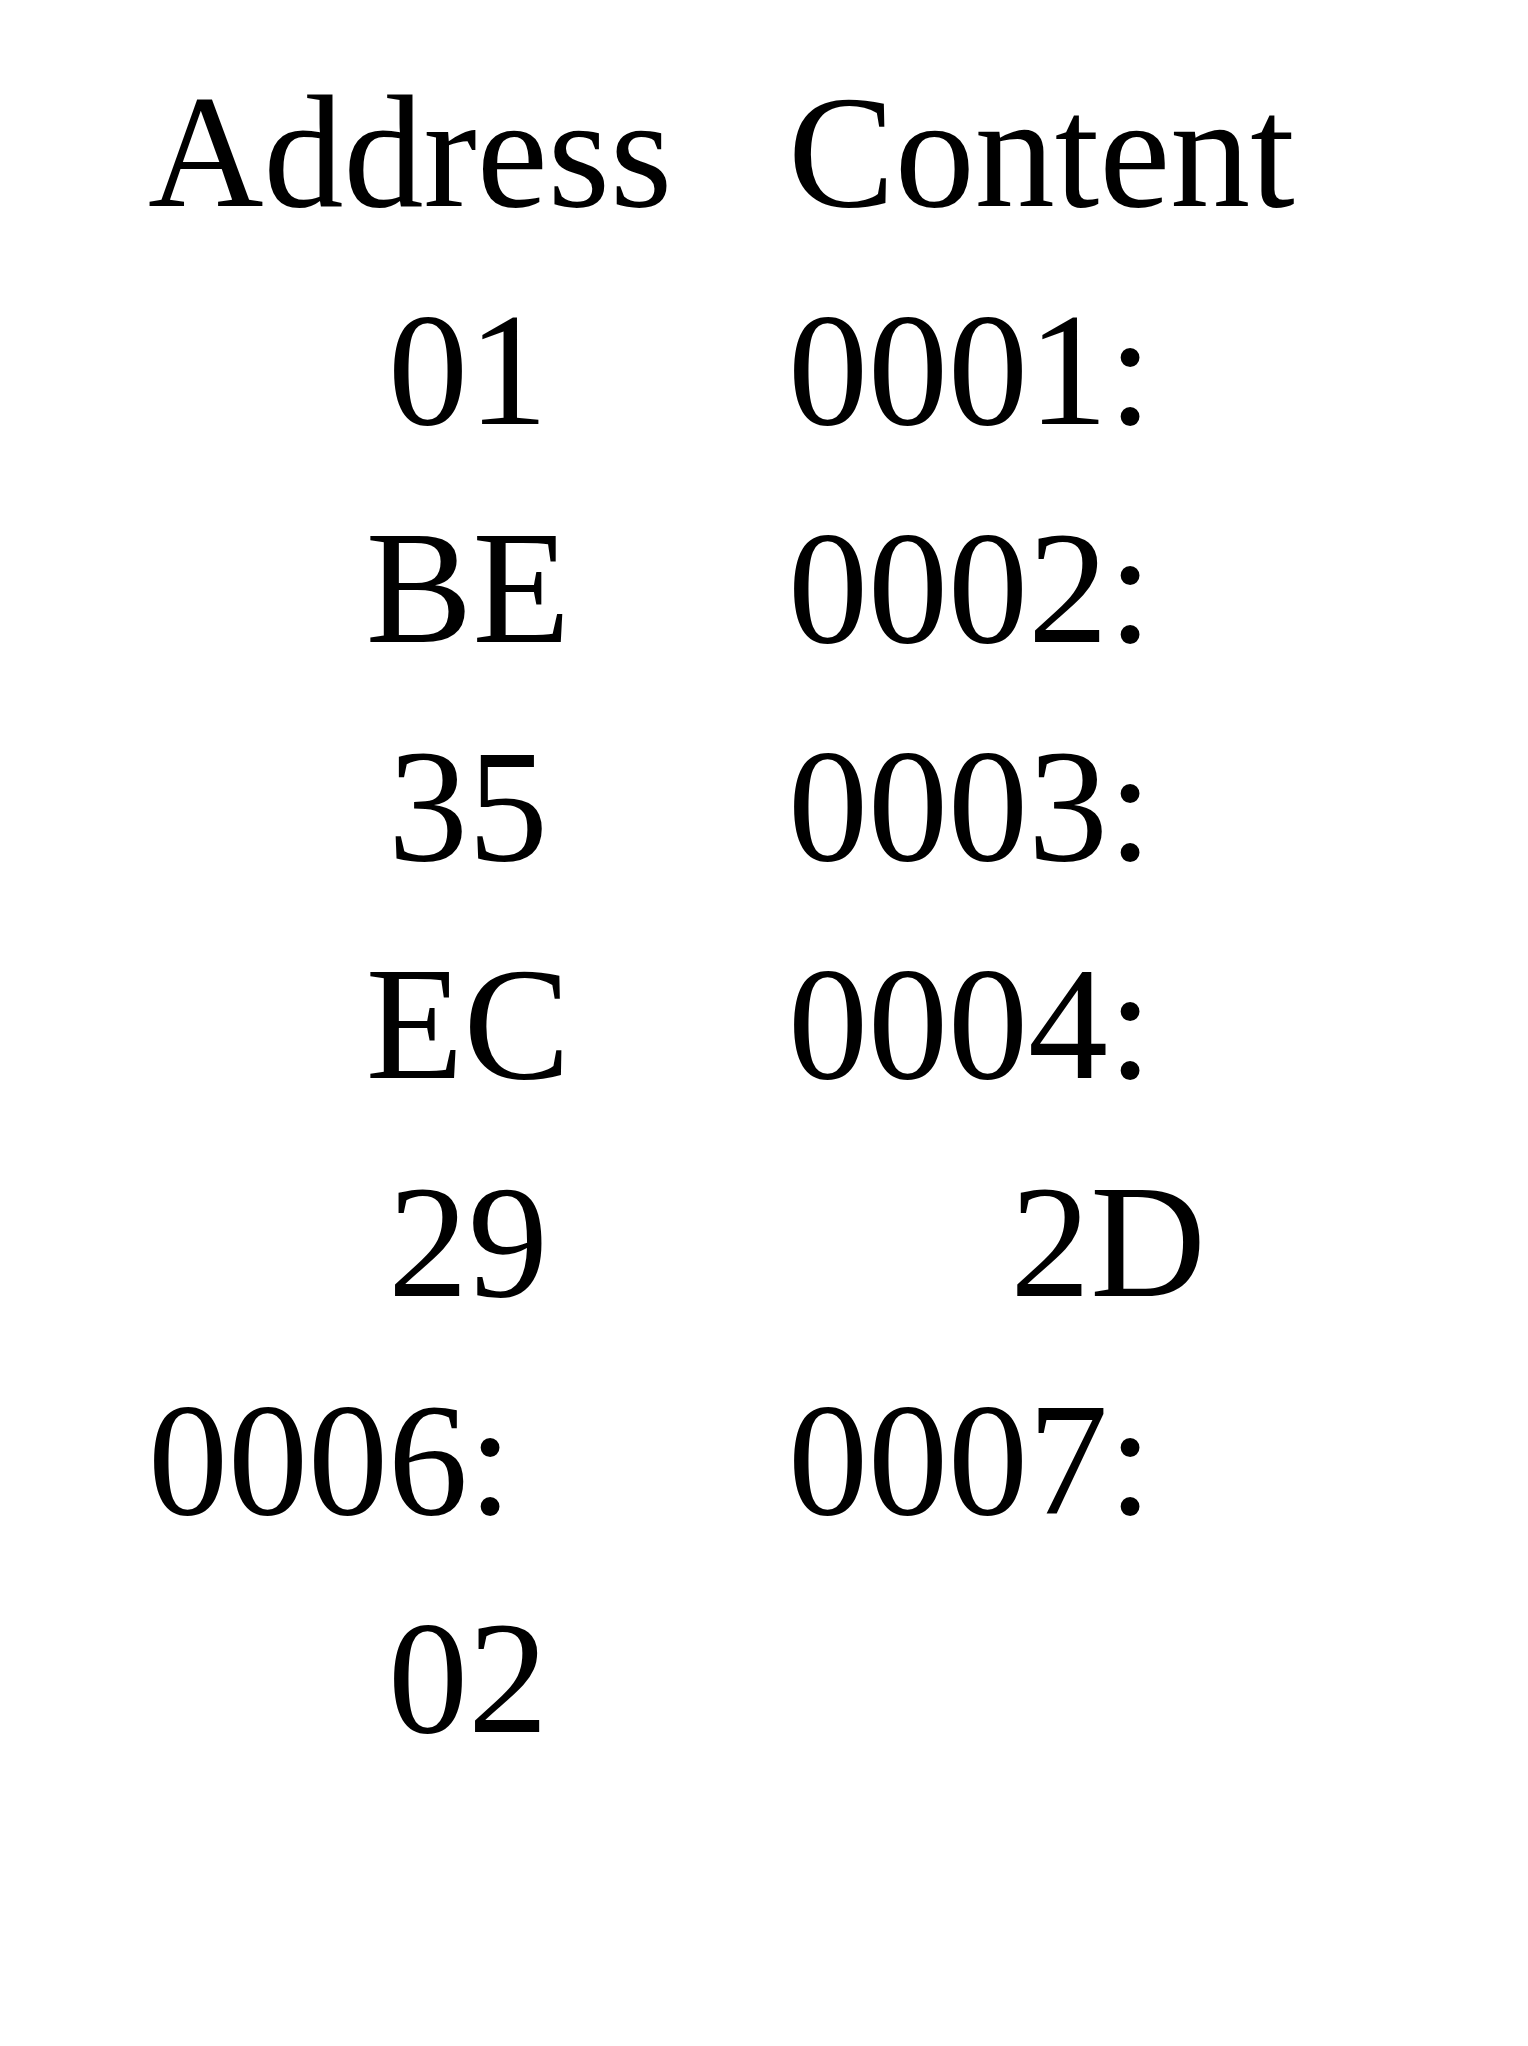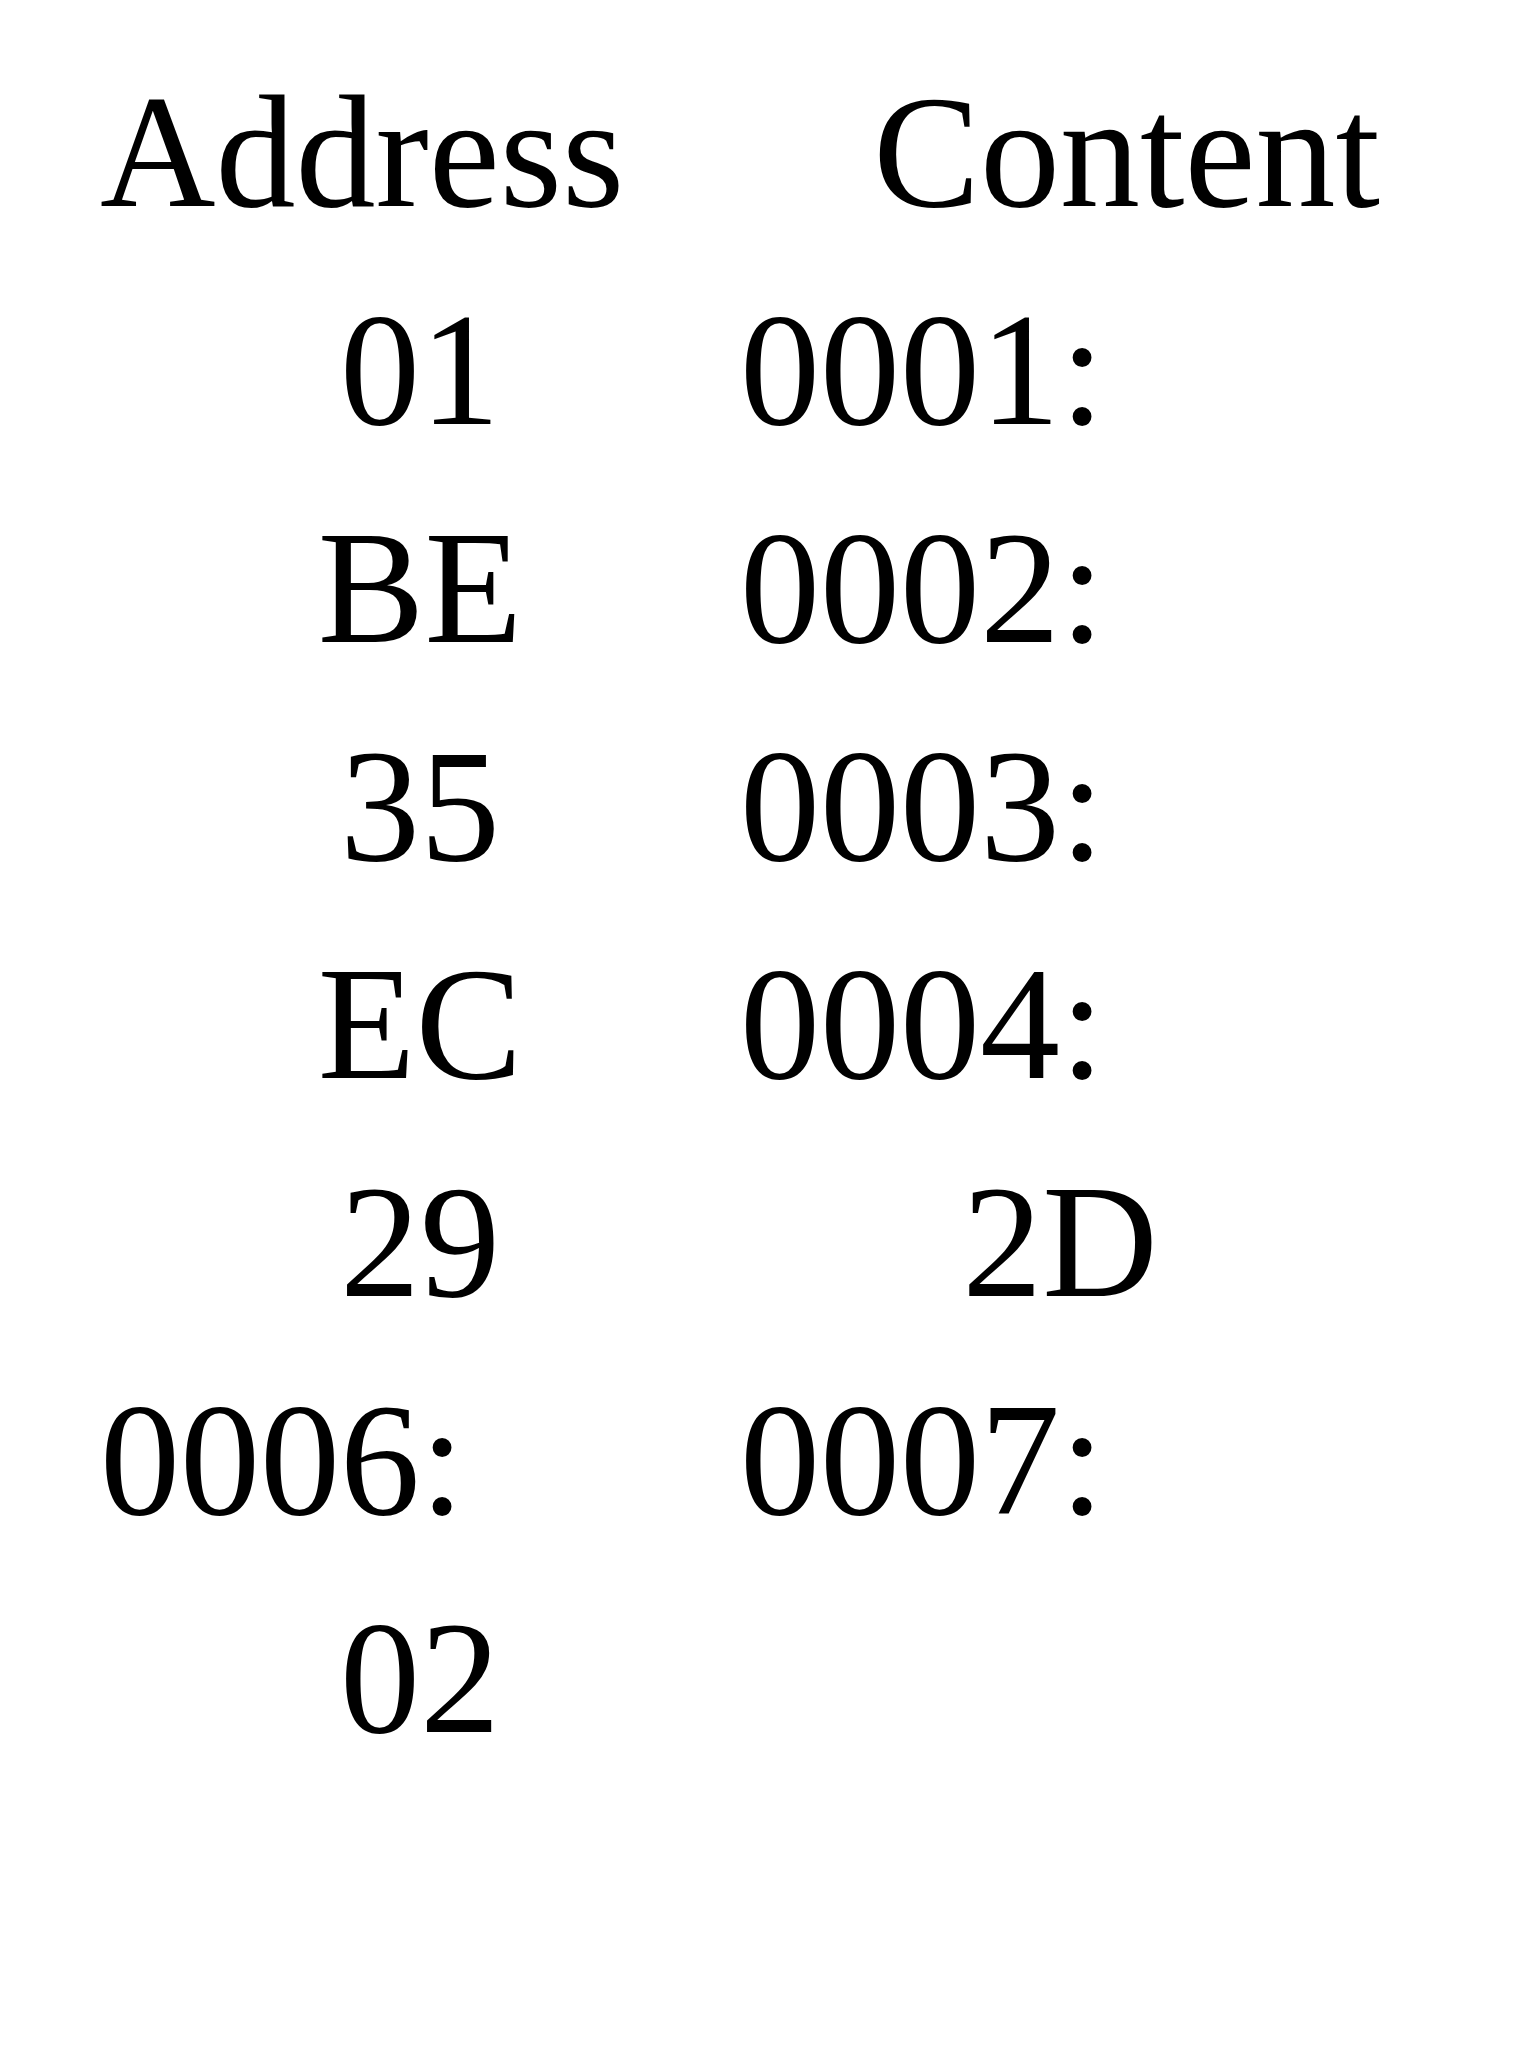--- a/index.html
+++ b/index.html
@@ -15,26 +15,27 @@
     .page {
       box-sizing: border-box;
       padding: 60px 80px 0 100px;
     }
     .table {
       display: grid;
       grid-template-columns: 640px 640px;
       row-gap: 34px;
       font-size: 160px;
       line-height: 1.15;
+      margin-left: 48px;
     }
     .header-address {
       text-align: left;
     }
     .header-content {
-      text-align: right;
+      text-align: left;
     }
     .cell-address {
       text-align: left;
     }
     .cell-content {
       text-align: center;
     }
   </style>
 </head>
 <body>

